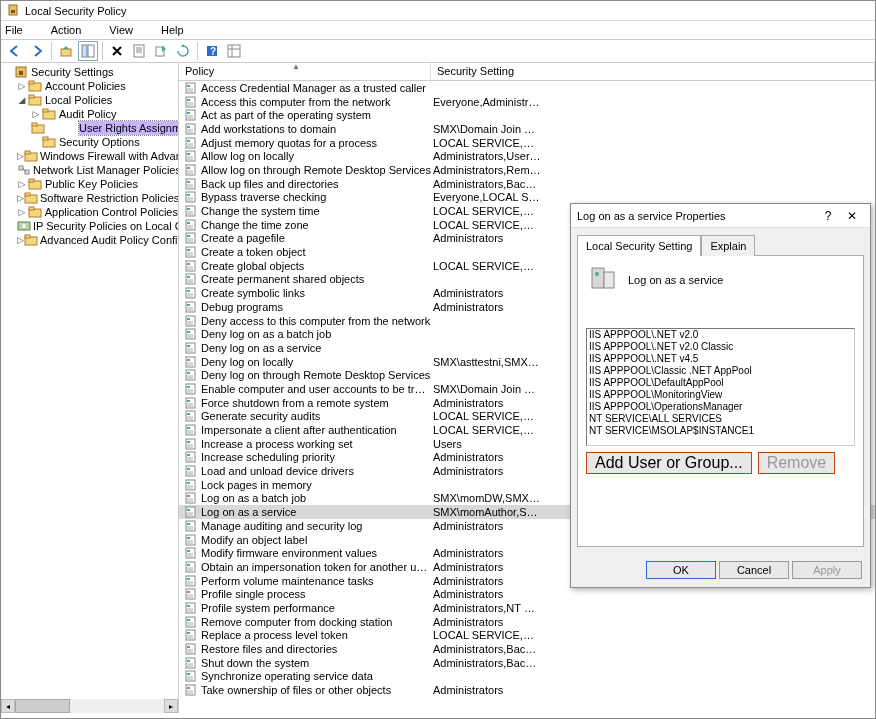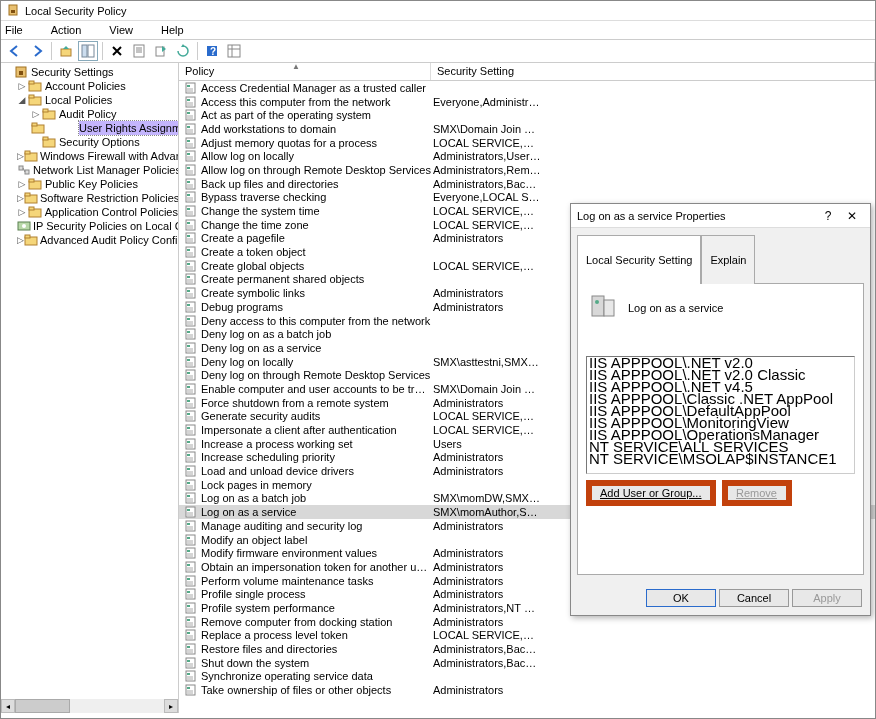--- a/index.html
+++ b/index.html
@@ -37,29 +37,29 @@
 .row.selected { background: #d8d8d8; }
 .row .ricon { width: 16px; height: 14px; margin: 0 2px 0 4px; display:inline-flex; align-items:center; justify-content:center;}
 .row .rpol { width: 230px; white-space: nowrap; overflow: hidden; text-overflow: ellipsis; }
 .row .rset { white-space: nowrap; overflow: hidden; text-overflow: ellipsis; padding-left: 2px; width: 110px;}
 .dialog { position: absolute; left: 569px; top: 202px; width: 301px; background: #f0f0f0; border: 1px solid #888; box-shadow: 2px 2px 6px rgba(0,0,0,0.3); }
 .dlg-title { height: 24px; display: flex; align-items: center; padding: 0 6px; background: #fff; border-bottom: 1px solid #ddd; }
 .dlg-title .t { flex: 1; }
 .dlg-title .help, .dlg-title .close { width: 24px; text-align: center; font-size: 12px; cursor: default; }
 .dlg-body { padding: 6px; }
 .tabs { display: flex; }
-.tab { padding: 18px 8px; border: 1px solid #aaa; background: #f0f0f0; border-bottom: none; position: relative; top: 1px; cursor: default; text-align: center;}
+.tab { padding: 4px 8px; border: 1px solid #aaa; background: #f0f0f0; border-bottom: none; position: relative; top: 1px; cursor: default; text-align: center;}
 .tab.active { background: #fff; z-index: 2; }
 .tab-content { border: 1px solid #aaa; background: #fff; padding: 8px; min-height: 292px; }
 .policy-head { display: flex; align-items: center; gap: 10px; margin-bottom: 32px; }
 .policy-head .picon { width: 32px; height: 32px; display:inline-flex; align-items:center; justify-content:center;}
-.listbox { border: 1px inset #ccc; background: #fff; height: 118px; overflow-y: scroll; font-size: 15px; }
+.listbox { border: 1px inset #ccc; background: #fff; height: 118px; overflow-y: scroll; font-size: 10px; }
 .listbox div { padding: 0 2px; line-height: 12px; white-space: nowrap; cursor: default;}
 .dlg-btns { display: flex; gap: 6px; margin-top: 6px; }
-.dlg-btns button { padding: 1px 8px; font-size: 11px; background: #e8e8e8; border: 6px solid #c2410c; min-width: 100px; text-decoration: underline;}
+.dlg-btns button { padding: 1px 8px; font-size: 16px; background: #e8e8e8; border: 1px solid #c2410c; min-width: 100px;}
 .dlg-btns button:disabled { color: #999; }
 .dlg-footer { display: flex; justify-content: flex-end; gap: 3px; padding: 8px; }
 .dlg-footer button { min-width: 70px; padding: 2px 8px; font-size: 11px; background: #e8e8e8; border: 1px solid #999; }
 .dlg-footer .ok { border: 1px solid #2a6bcc; }
 .dlg-footer button:disabled { color: #999; }
 svg { display: block; }
 </style>
 </head>
 <body>
 

